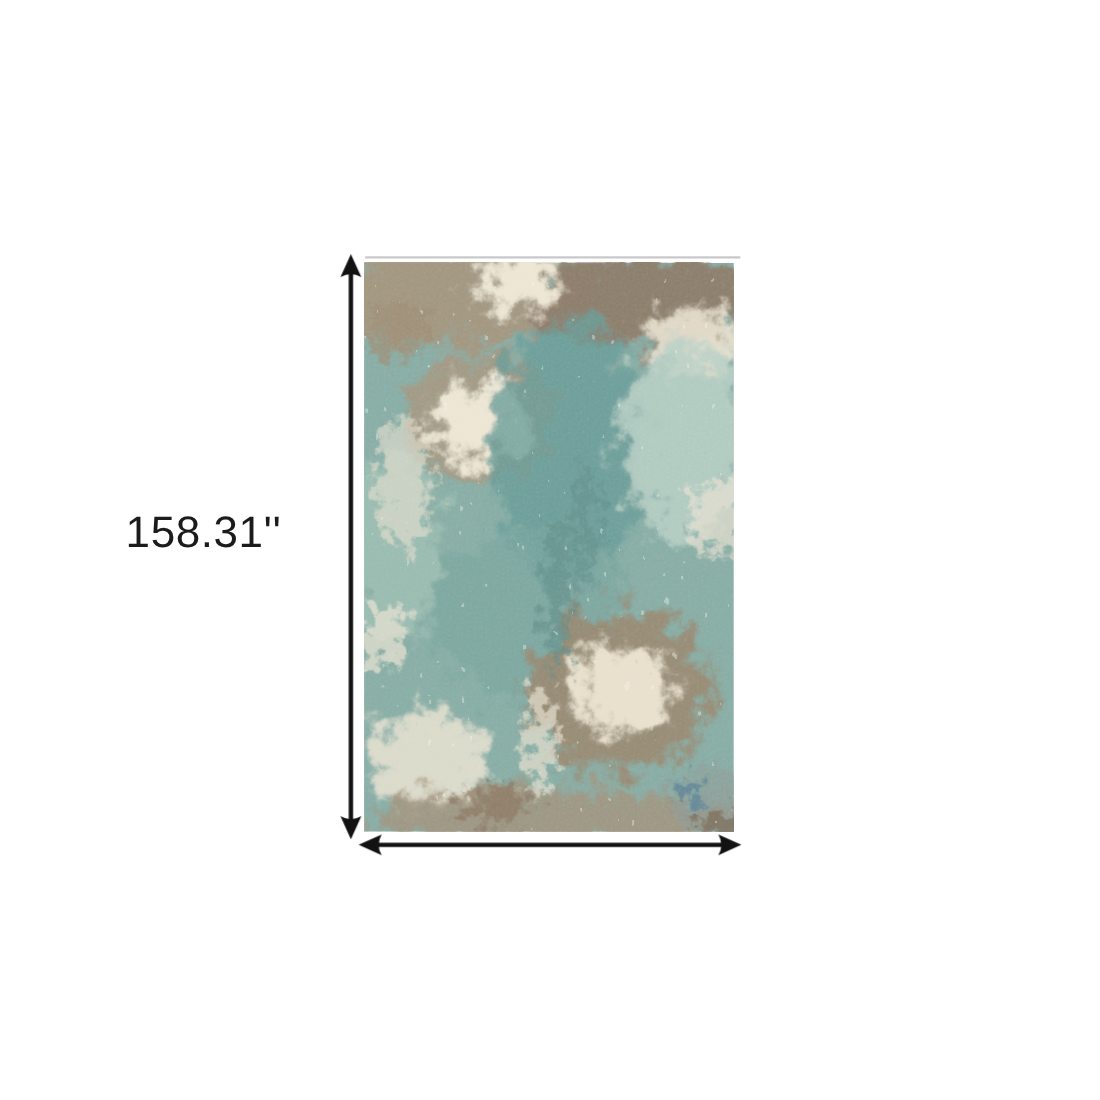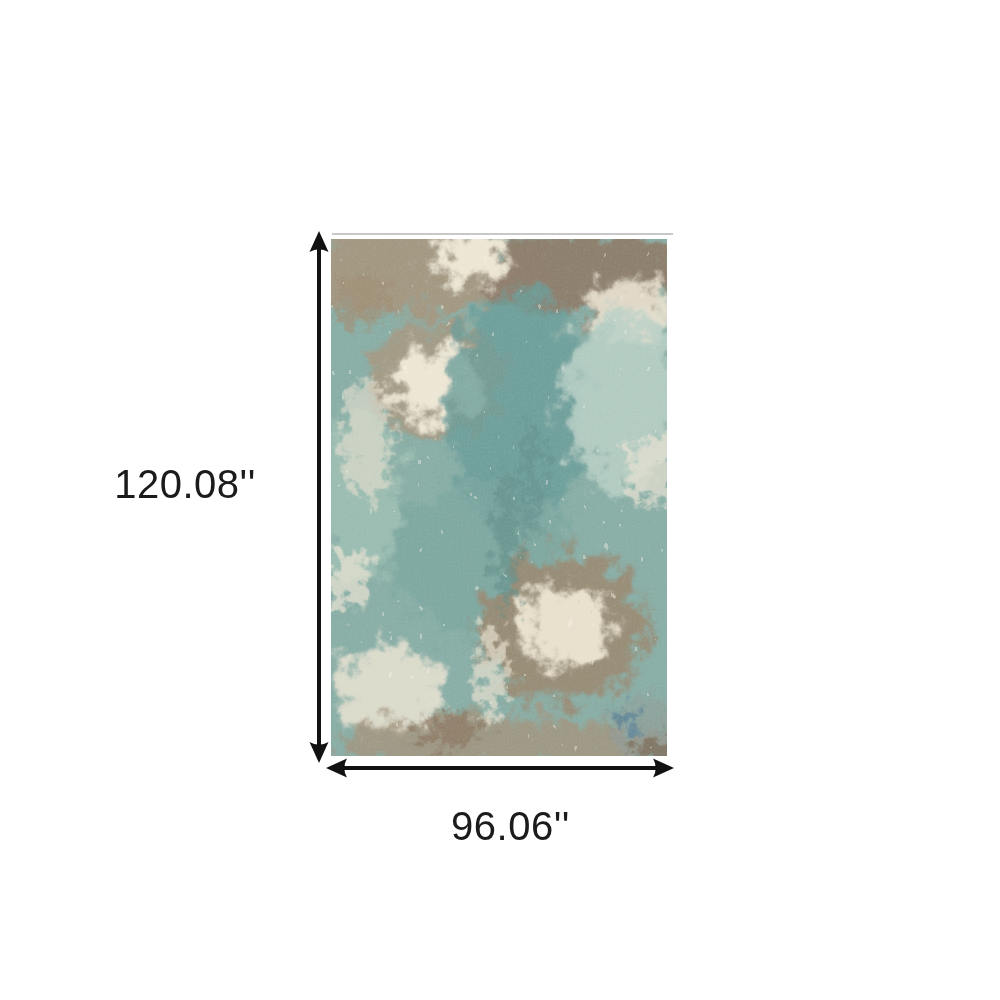--- a/index.html
+++ b/index.html
@@ -136,17 +136,16 @@
     <path d="M16 0 L25.5 21 Q16 15.5 6.5 21 Z" fill="#121212"></path>
     <path d="M16 532 L25.5 511 Q16 516.5 6.5 511 Z" fill="#121212"></path>
   </svg>
 
   <svg class="arrow-svg h-arrow" viewBox="0 0 348 32" aria-hidden="true">
     <line x1="10" y1="16" x2="338" y2="16" stroke-width="4" stroke="#121212"></line>
     <path d="M0 16 L21 6.5 Q15.5 16 21 25.5 Z" fill="#121212"></path>
     <path d="M348 16 L327 6.5 Q332.5 16 327 25.5 Z" fill="#121212"></path>
   </svg>
 
-  <div class="dim-label height-label">120.08''</div>
+  <div class="dim-label height-label">158.31''</div>
 
-  <div class="dim-label width-label">96.06''</div>
 
 </div>
 
 </body></html>

